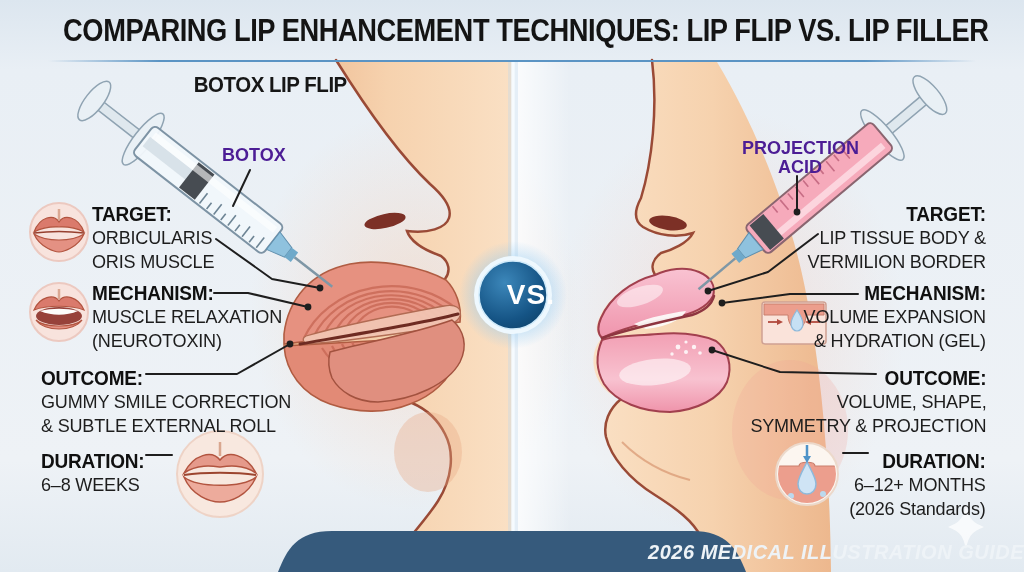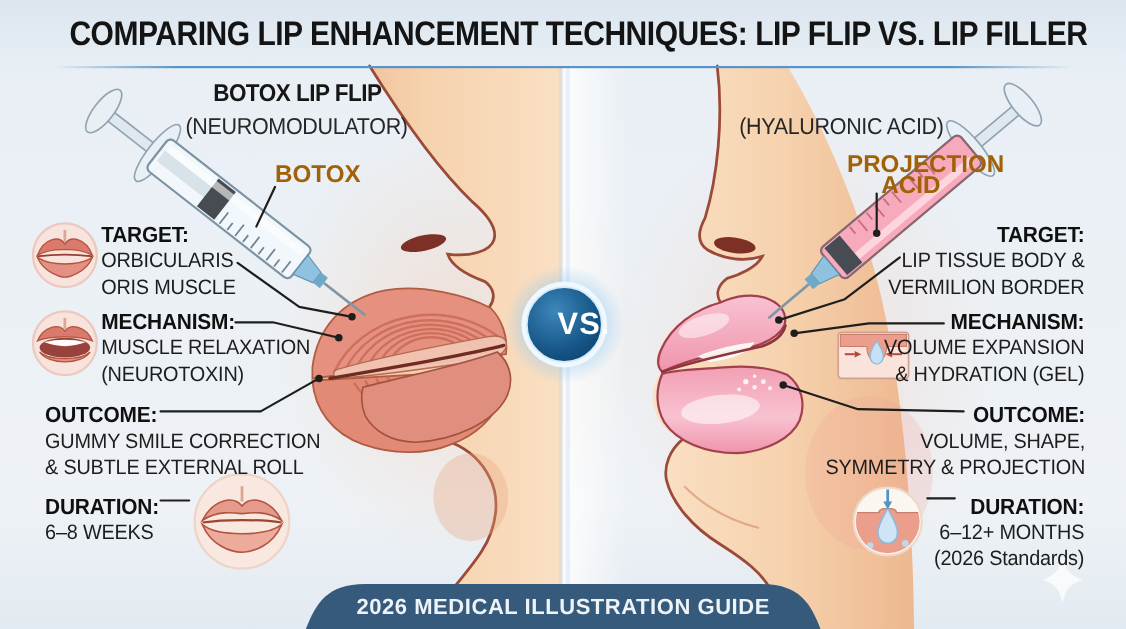--- a/index.html
+++ b/index.html
@@ -16,29 +16,29 @@
      background:linear-gradient(90deg,rgba(255,255,255,0),rgba(255,255,255,.85) 50%,rgba(255,255,255,0));}
   svg.art{position:absolute;left:0;top:0;z-index:1;}
   .txt{position:absolute;z-index:2;color:#1a1a1a;}
   .title{left:0;top:13px;width:1024px;text-align:center;font-size:31px;font-weight:bold;color:#141414;letter-spacing:-.5px;white-space:nowrap;}
   .cond{display:inline-block;transform:scaleX(.88);transform-origin:center;}
   .cond92{display:inline-block;transform:scaleX(.93);transform-origin:center;}
   .rule{position:absolute;left:48px;top:60px;width:928px;height:2px;z-index:1;
      background:linear-gradient(90deg,rgba(91,148,196,0),#5b94c4 12%,#5b94c4 88%,rgba(91,148,196,0));}
   .heading{font-size:22px;font-weight:bold;color:#161616;text-align:center;letter-spacing:-.5px;white-space:nowrap;}
   .subheading{font-size:21px;color:#262626;text-align:center;letter-spacing:-.3px;white-space:nowrap;}
-  .callout{font-size:22px;font-weight:bold;color:#a16207;white-space:nowrap;margin-left:28px;}
+  .callout{font-size:18px;font-weight:bold;color:#4c1d95;white-space:nowrap;}
   .callout-ha{text-align:center;line-height:19px;}
   .info{line-height:24px;white-space:nowrap;}
   .info .lbl{font-size:20px;font-weight:bold;color:#101010;letter-spacing:-.2px;}
   .info .ln{font-size:19px;color:#1d1d1d;letter-spacing:-.2px;}
   .ib-left{transform:scaleX(.95);transform-origin:left top;}
   .ib-right{text-align:right;transform:scaleX(.95);transform-origin:right top;}
   .vs{left:471px;top:279px;width:84px;text-align:right;font-size:28px;font-weight:bold;color:#fff;letter-spacing:1px;}
-  .banner-text{left:0;top:541px;width:1024px;text-align:center;font-size:20px;font-weight:bold;color:#eef3f7;letter-spacing:.5px;}
+  .banner-text{left:0;top:541px;width:1024px;text-align:right;font-size:20px;font-weight:bold;color:#eef3f7;letter-spacing:.5px;font-style:italic;}
 </style>
 </head>
 <body>
 
 <div class="stage">
 
   <div class="glow left-glow"></div>
   <div class="glow right-glow"></div>
   <div class="divider-band"></div>
 
@@ -259,23 +259,21 @@
     </g>
 
     <path d="M278,572 C287,549 297,531 332,531 L692,531 C727,531 737,549 746,572 Z" fill="#365a7c"></path>
     <path fill="#ffffff" opacity=".7" d="M966,505 C969,519 972,522 984,527 C972,532 969,535 966,549 C963,535 960,532 948,527 C960,522 963,519 966,505 Z"></path>
   </svg>
 
   <div class="txt title"><span class="cond">COMPARING LIP ENHANCEMENT TECHNIQUES: LIP FLIP VS. LIP FILLER</span></div>
   <div class="rule"></div>
 
   <div class="txt heading" style="left:40px;top:72px;width:460px;"><span class="cond92">BOTOX LIP FLIP</span></div>
-  <div class="txt subheading" style="left:40px;top:104px;width:460px;"><span class="cond92">(NEUROMODULATOR)</span></div>
-
-  <div class="txt subheading" style="left:535px;top:104px;width:460px;"><span class="cond92">(HYALURONIC ACID)</span></div>
+
 
   <div class="txt callout" style="left:222px;top:145px;">BOTOX</div>
 
   <div class="txt callout callout-ha" style="left:742px;top:139px;width:116px;">
     <div>PROJECTION</div>
     <div>ACID</div>
   </div>
 
   <div class="txt info ib-left" style="left:92px;top:202px;">
     <div class="lbl">TARGET:</div>

